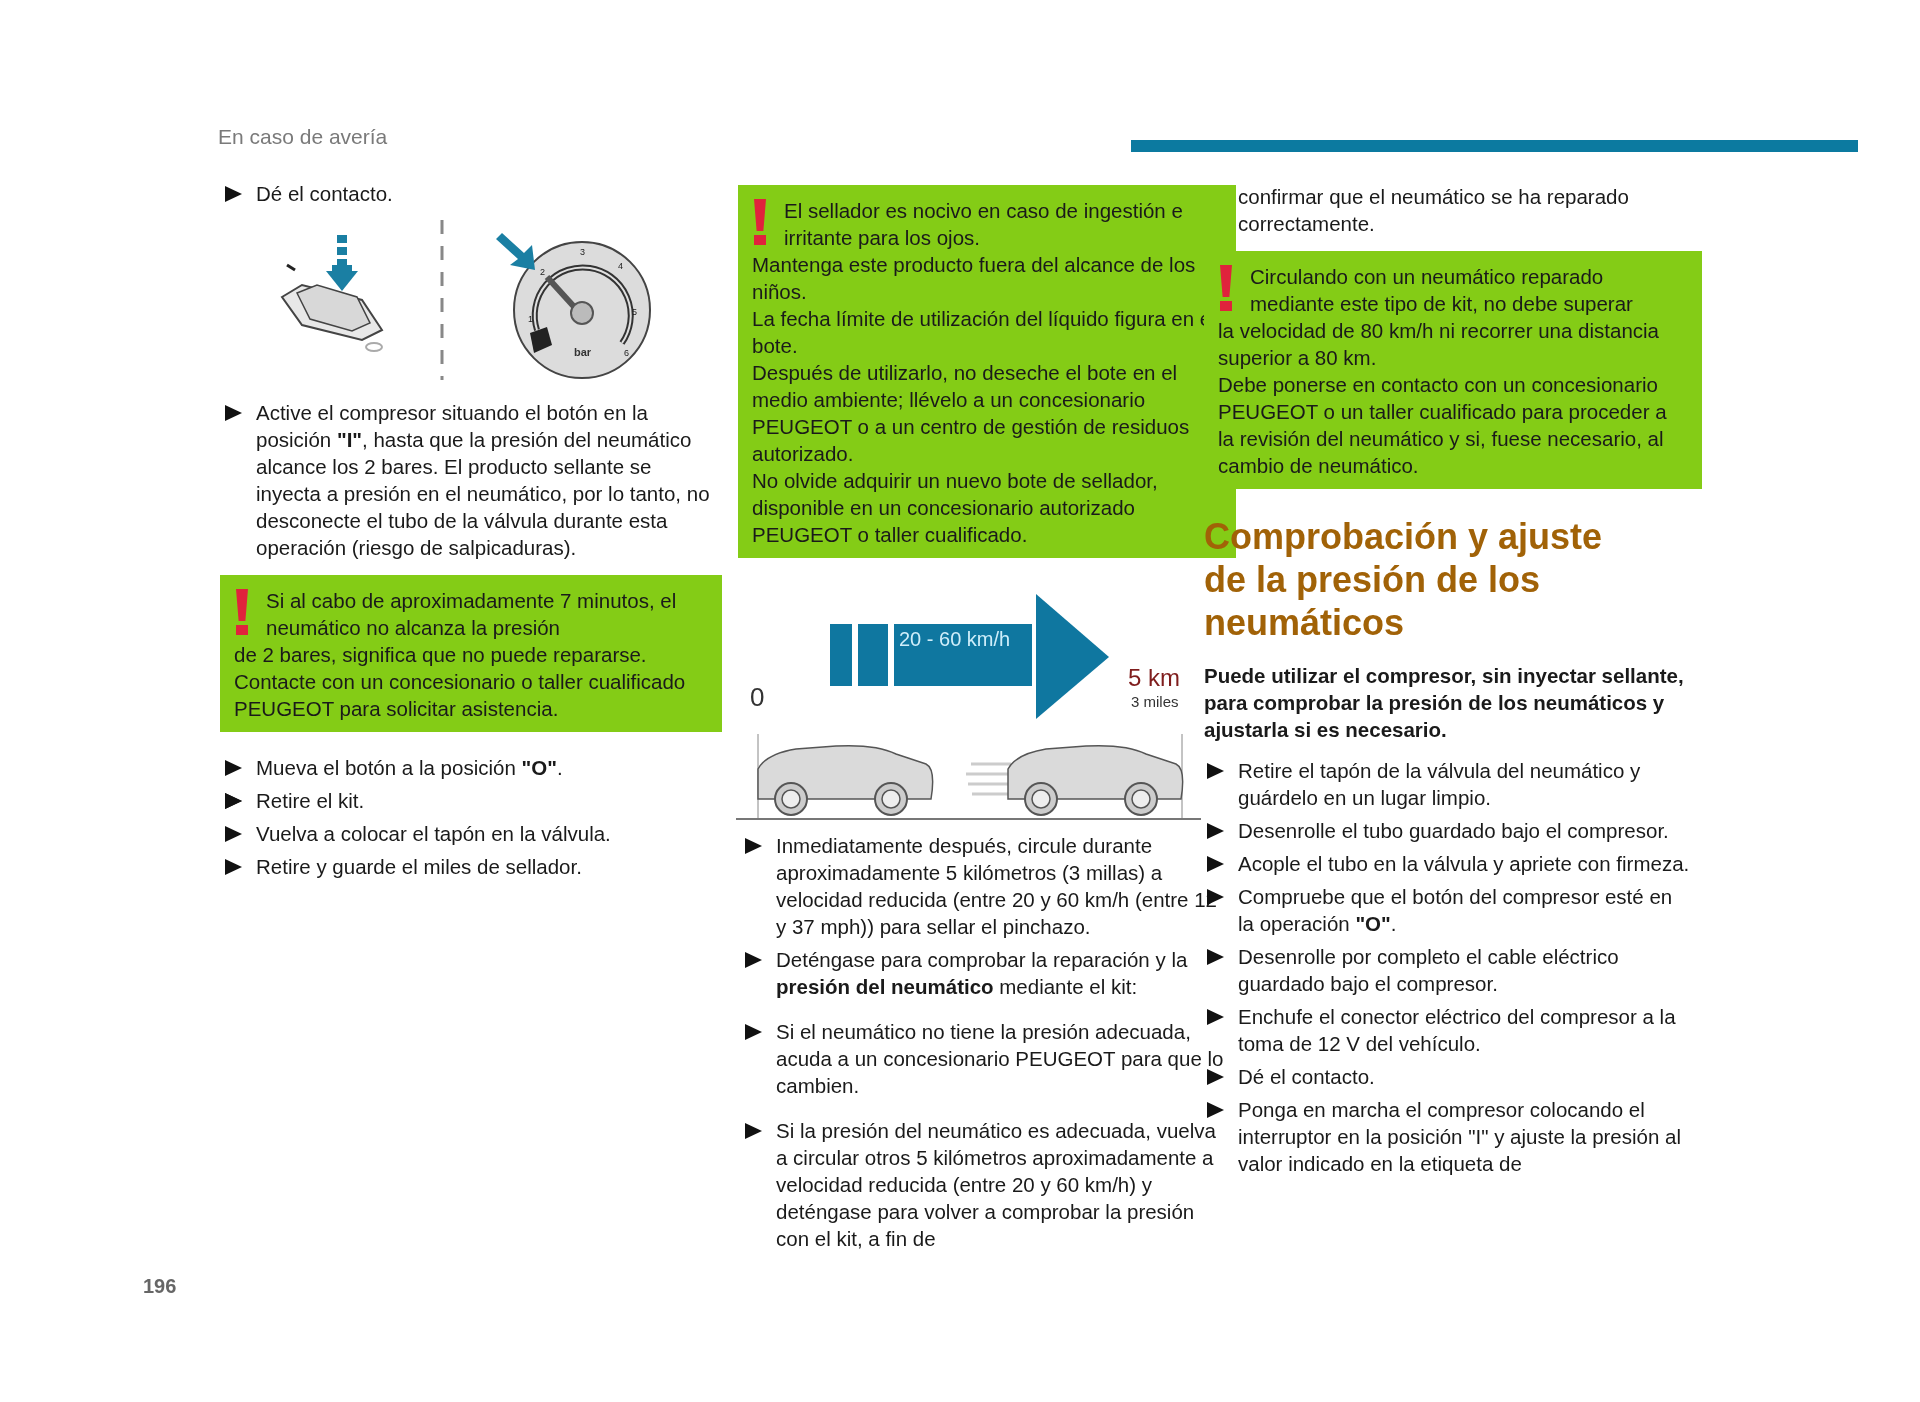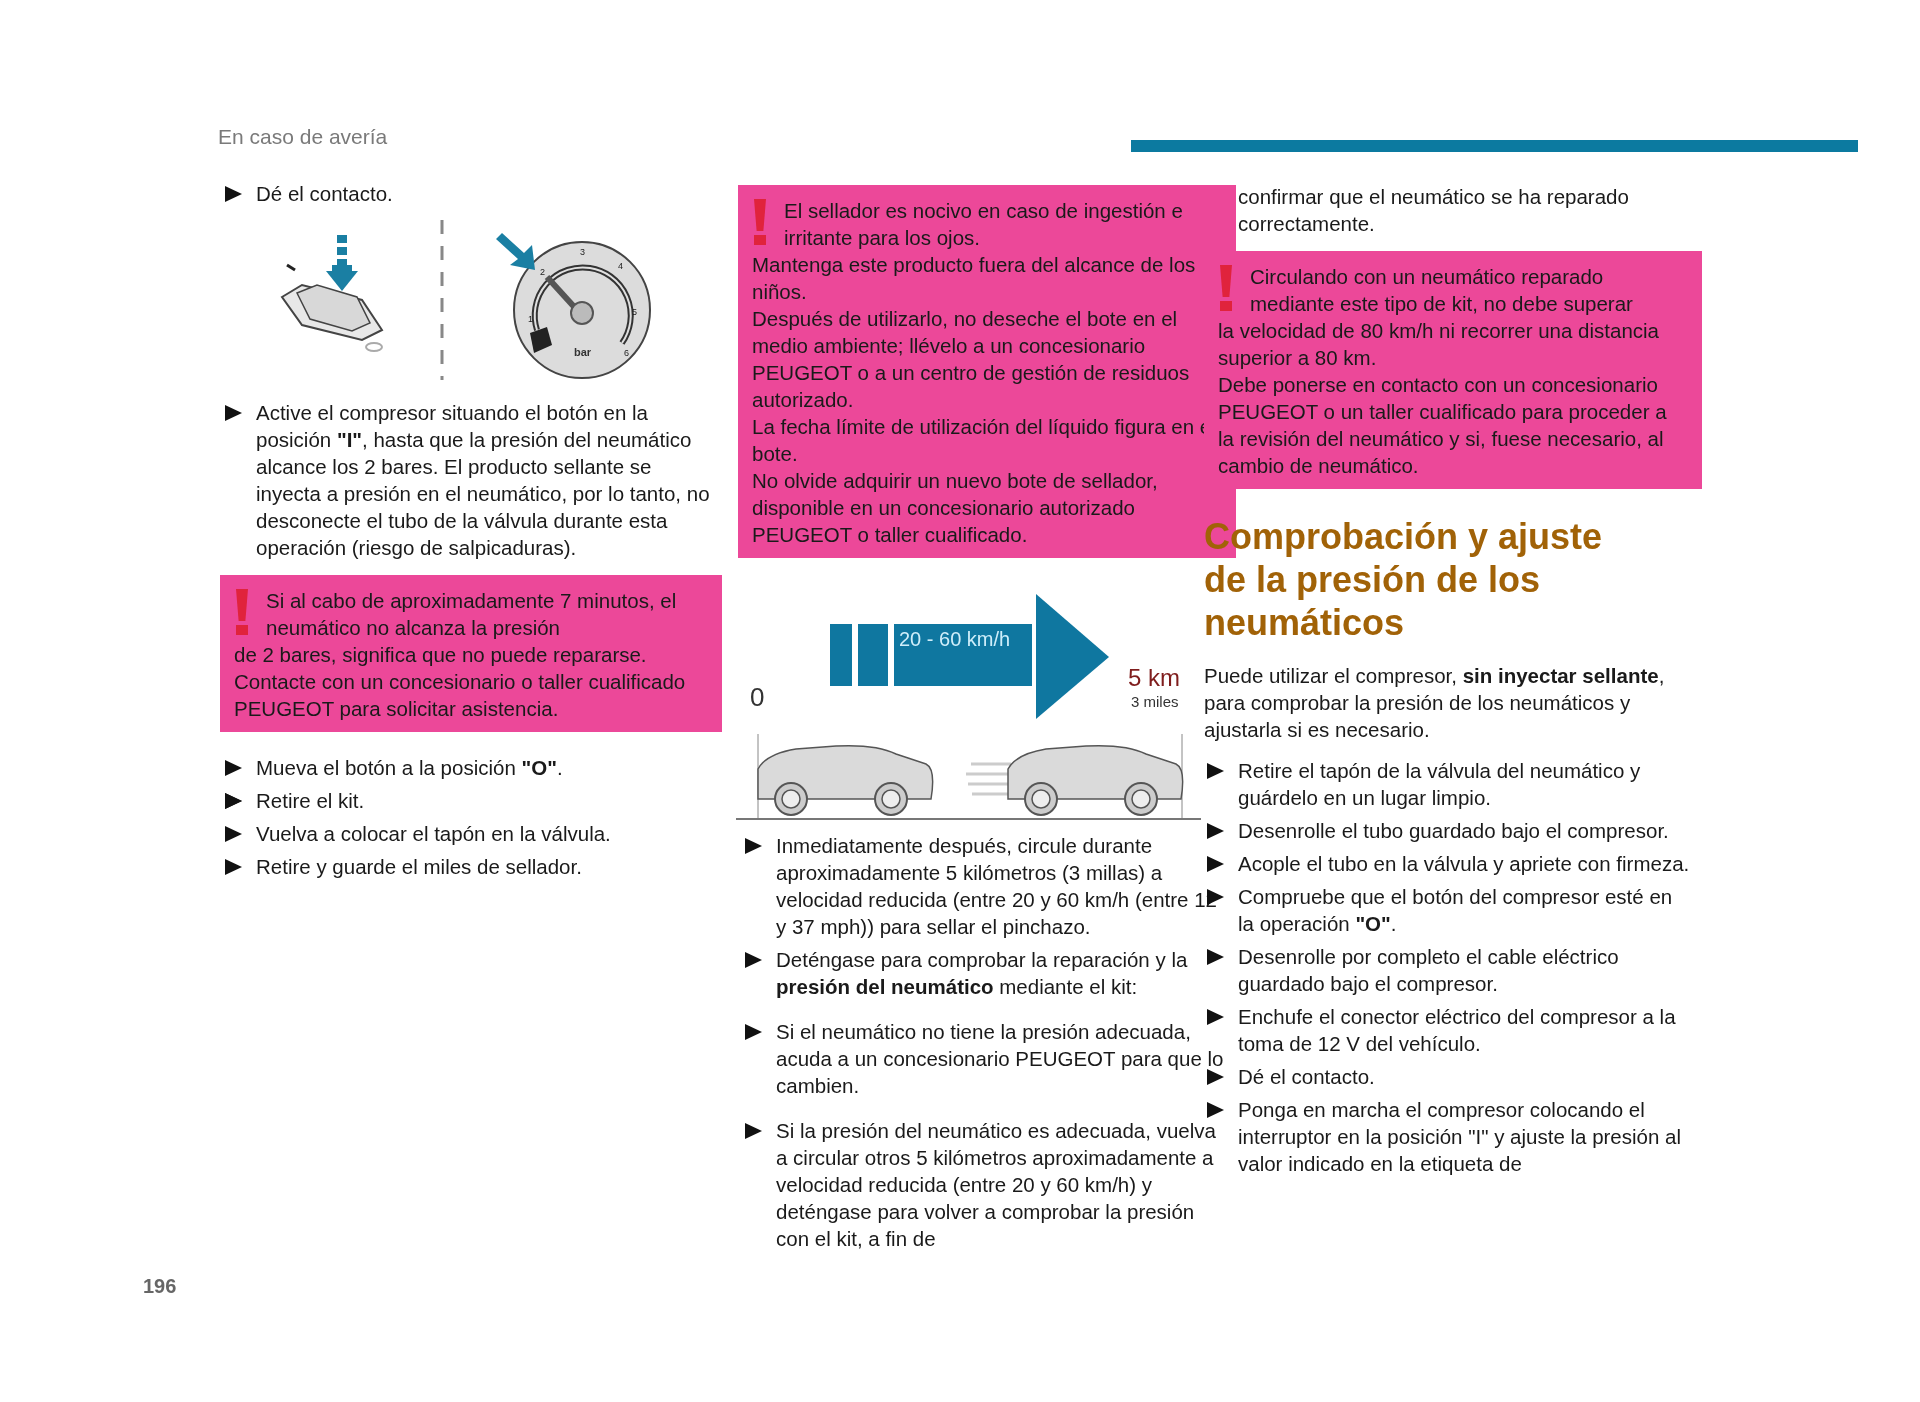--- a/index.html
+++ b/index.html
@@ -12,29 +12,29 @@
   .col { position:absolute; top:180px; font-size:20.5px; line-height:27px; }
   .col1 { left:222px; width:490px; }
   .col2 { left:742px; width:486px; }
   .col3 { left:1204px; width:488px; }
 
   .bullet { position:relative; padding-left:34px; margin:0 0 6px 0; }
   .bullet .arrow { position:absolute; left:3px; top:6px; width:0; height:0;
      border-top:8px solid transparent; border-bottom:8px solid transparent; border-left:17px solid #111; }
   .bullet b { font-weight:bold; }
 
-  .warn { background:#ec4899; padding:12px 14px 10px 14px; position:relative; }
+  .warn { background:#84cc16; padding:12px 14px 10px 14px; position:relative; }
   .warn .excl { position:absolute; left:14px; top:14px; width:16px; height:48px; }
   .warn .excl .bar { position:absolute; left:2px; top:0; width:12px; height:32px; background:#e0233c;
        clip-path: polygon(0 0, 100% 0, 78% 100%, 22% 100%); }
   .warn .excl .dot { position:absolute; left:2px; top:36px; width:12px; height:10px; background:#e0233c; }
   .warn .first { padding-left:32px; }
 
   .heading { font-size:36px; font-weight:bold; line-height:43px; margin:0 0 18px 0; color:#a16207; }
-  .para { margin:0 0 14px 0; }
+  .para { margin:0 0 14px 0;font-weight:bold; }
 
   svg text { font-family:"Liberation Sans", sans-serif; }
 </style>
 </head>
 <body>
 
 <div class="header-title">En caso de avería</div>
 <div class="header-bar"></div>
 
 <div class="col col1">
@@ -113,22 +113,22 @@
 </div>
 
 <div class="col col2" style="top:185px">
   <div class="warn" style="margin:0 -8px 26px -4px">
     <span class="excl">
         <span class="bar"></span>
         <span class="dot"></span>
       </span>
     <div class="first">El sellador es nocivo en caso de ingestión e irritante para los ojos.</div>
     <div>Mantenga este producto fuera del alcance de los niños.</div>
+    <div>La fecha límite de utilización del líquido figura en el bote.</div>
     <div>Después de utilizarlo, no deseche el bote en el medio ambiente; llévelo a un concesionario PEUGEOT o a un centro de gestión de residuos autorizado.</div>
-    <div>La fecha límite de utilización del líquido figura en el bote.</div>
     <div>No olvide adquirir un nuevo bote de sellador, disponible en un concesionario autorizado PEUGEOT o taller cualificado.</div>
   </div>
 
   <div style="position:relative;width:480px;height:240px;margin:0 0 8px -6px">
     <svg width="480" height="240" viewBox="0 0 480 240" style="position:absolute;left:0;top:0">
       <g>
         <rect x="94" y="40" width="22" height="62" fill="#0f77a0"></rect>
         <rect x="122" y="40" width="30" height="62" fill="#0f77a0"></rect>
         <rect x="158" y="40" width="138" height="62" fill="#0f77a0"></rect>
         <polygon points="300,40 300,10 373,73 300,135 300,102" fill="#0f77a0"></polygon>

